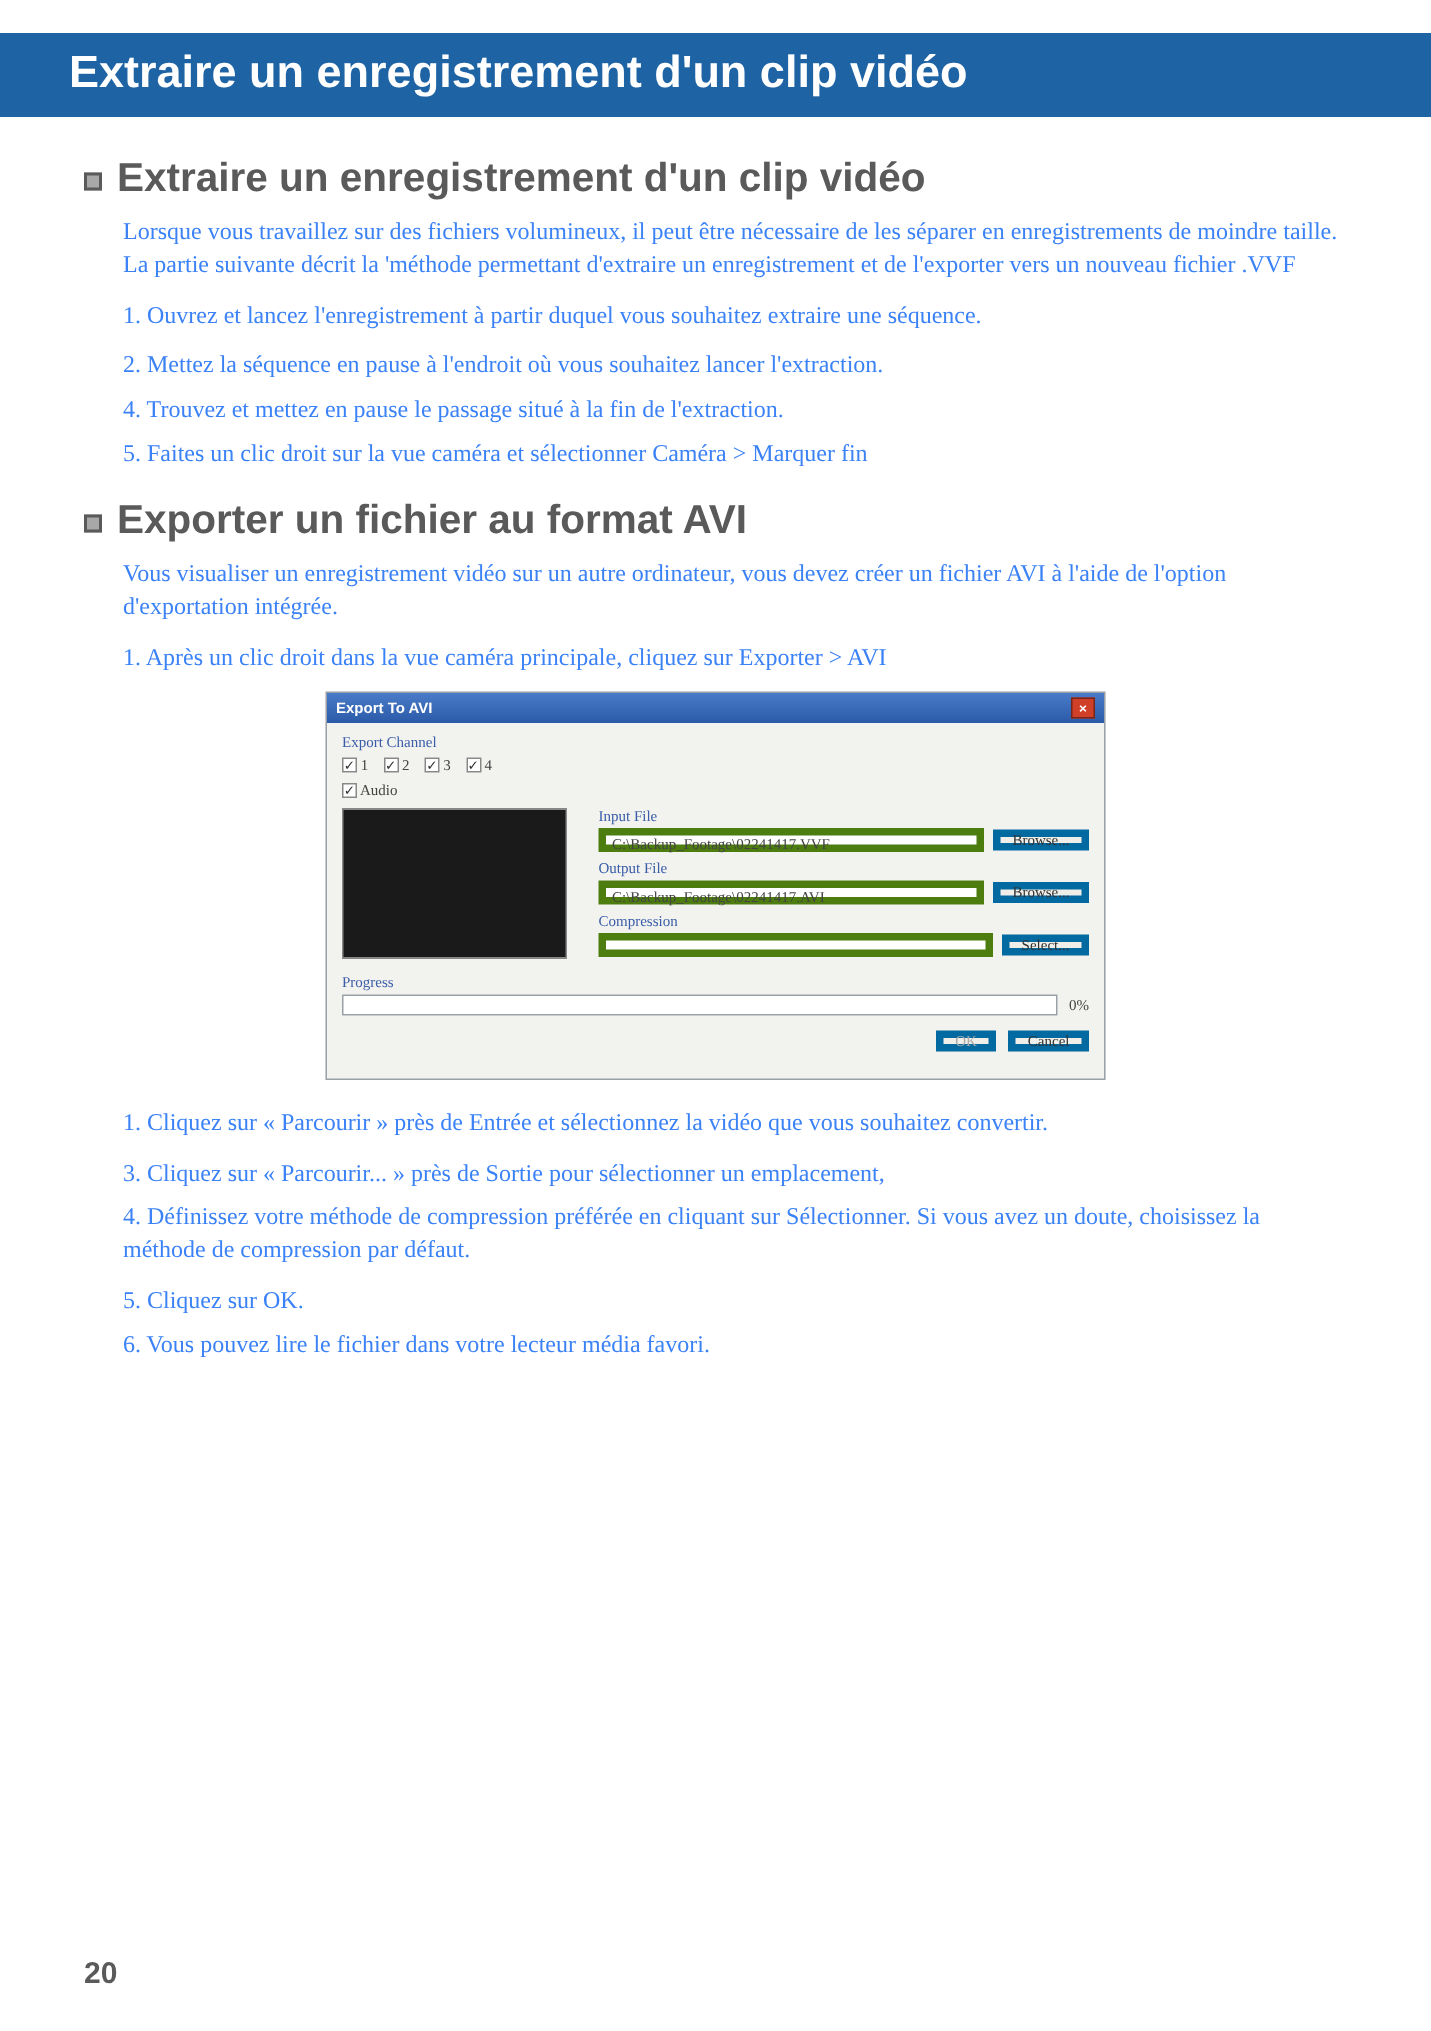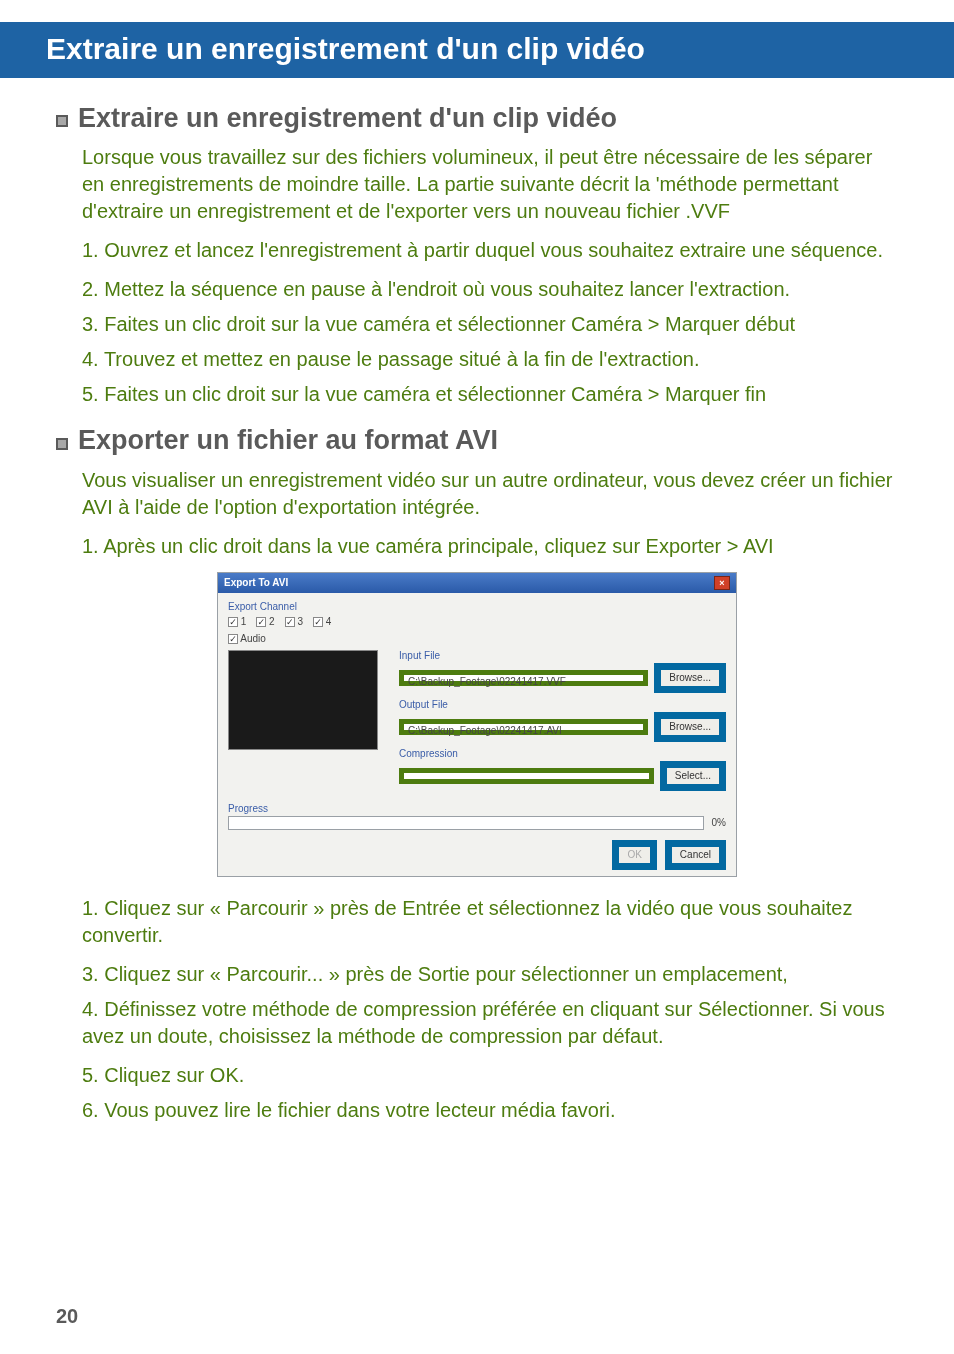--- a/index.html
+++ b/index.html
@@ -38,25 +38,26 @@
     flex: 0 0 auto;
     margin-top: 6px;
   }
   .section-heading h2 {
     font-size: 27px;
     font-weight: 700;
     color: #5a5a5a;
     line-height: 1.2;
   }
   .body-text {
-    font-size: 20px;
+    font-size: 16px;
     line-height: 1.35;
-    color: #4d7c0f;
+    color: #3b82f6;
     margin: 0 0 12px 26px;
     font-weight: 400;
+    font-family: Liberation Serif, serif;
   }
   .body-text.tight { margin-bottom: 8px; }
 
   
   .dialog-wrap {
     margin: 8px auto 18px auto;
     width: 520px;
   }
   .dlg {
     border: 1px solid #9aa0a6;
@@ -80,21 +81,21 @@
     color: #fff;
     width: 16px;
     height: 14px;
     display: flex;
     align-items: center;
     justify-content: center;
     font-weight: 700;
     border: 1px solid #7a2416;
     font-size: 9px;
   }
-  .dlg-body { padding: 8px 10px 6px 10px; }
+  .dlg-body { padding: 8px 10px 18px 10px; font-family: Liberation Serif, serif; }
   .dlg-label { color: #3a5da8; font-size: 10px; margin-bottom: 4px; }
   .dlg-channels { display: flex; gap: 10px; margin-bottom: 6px; }
   .chk {
     width: 10px; height: 10px; border: 1px solid #888; display: inline-block; background:#fff;
   }
   .chk.on::after {
     content: "✓"; font-size: 9px; line-height: 8px; color:#333; display:block; text-align:center;
   }
   .dlg-main { display: flex; gap: 21px; }
   .preview-box {
@@ -102,21 +103,21 @@
   }
   .fields { flex: 1; }
   .field-row { margin-bottom: 6px; }
   .field-label { color: #3a5da8; font-size: 10px; margin-bottom: 2px; }
   .field-line { display: flex; gap: 6px; align-items: center; }
   .txt {
     flex: 1; border: 5px solid #4d7c0f; background: #ffffff; height: 16px; padding: 1px 4px;
     font-size: 10px; color: #444;
   }
   .btn {
-    border: 7px solid #0369a1; background: #efeee9; height: 30px; padding: 0 8px;
+    border: 5px solid #0369a1; background: #efeee9; height: 14px; padding: 0 8px;
     font-size: 10px; color: #333; display: inline-flex; align-items: center;
   }
   .progress-label { color:#3a5da8; margin-top:6px; }
   .progress-row { display:flex; align-items:center; gap:8px; margin-top:2px;}
   .progress-bar {
     flex:1; height:14px; border:1px solid #9aa0a6; background:#fff;
   }
   .dlg-footer { display:flex; justify-content:flex-end; gap:8px; margin-top:10px; }
   .btn.disabled { color:#aaa; }
 
@@ -138,21 +139,20 @@
 <div class="content">
 
   <div class="section-heading">
     <span class="bullet-square"></span>
     <h2>Extraire un enregistrement d'un clip vidéo</h2>
   </div>
 
   <p class="body-text">Lorsque vous travaillez sur des fichiers volumineux, il peut être nécessaire de les séparer en enregistrements de moindre taille.  La partie suivante décrit la 'méthode permettant d'extraire un enregistrement et de l'exporter vers un nouveau fichier .VVF</p>
   <p class="body-text">1.  Ouvrez et lancez l'enregistrement à partir duquel vous souhaitez extraire une séquence.</p>
   <p class="body-text tight">2.  Mettez la séquence en pause à l'endroit où vous souhaitez lancer l'extraction.</p>
-  <p class="body-text tight">3.  Faites un clic droit sur la vue caméra et sélectionner Caméra &gt; Marquer début</p>
   <p class="body-text tight">4.  Trouvez et mettez en pause le passage situé à la fin de l'extraction.</p>
   <p class="body-text tight">5.  Faites un clic droit sur la vue caméra et sélectionner Caméra &gt; Marquer fin</p>
 
   <div class="section-heading second">
     <span class="bullet-square"></span>
     <h2>Exporter un fichier au format AVI</h2>
   </div>
 
   <p class="body-text">Vous visualiser un enregistrement vidéo sur un autre ordinateur, vous devez créer un fichier AVI à l'aide de l'option d'exportation intégrée.</p>
   <p class="body-text">1.  Après un clic droit dans la vue caméra principale, cliquez sur Exporter &gt; AVI</p>

